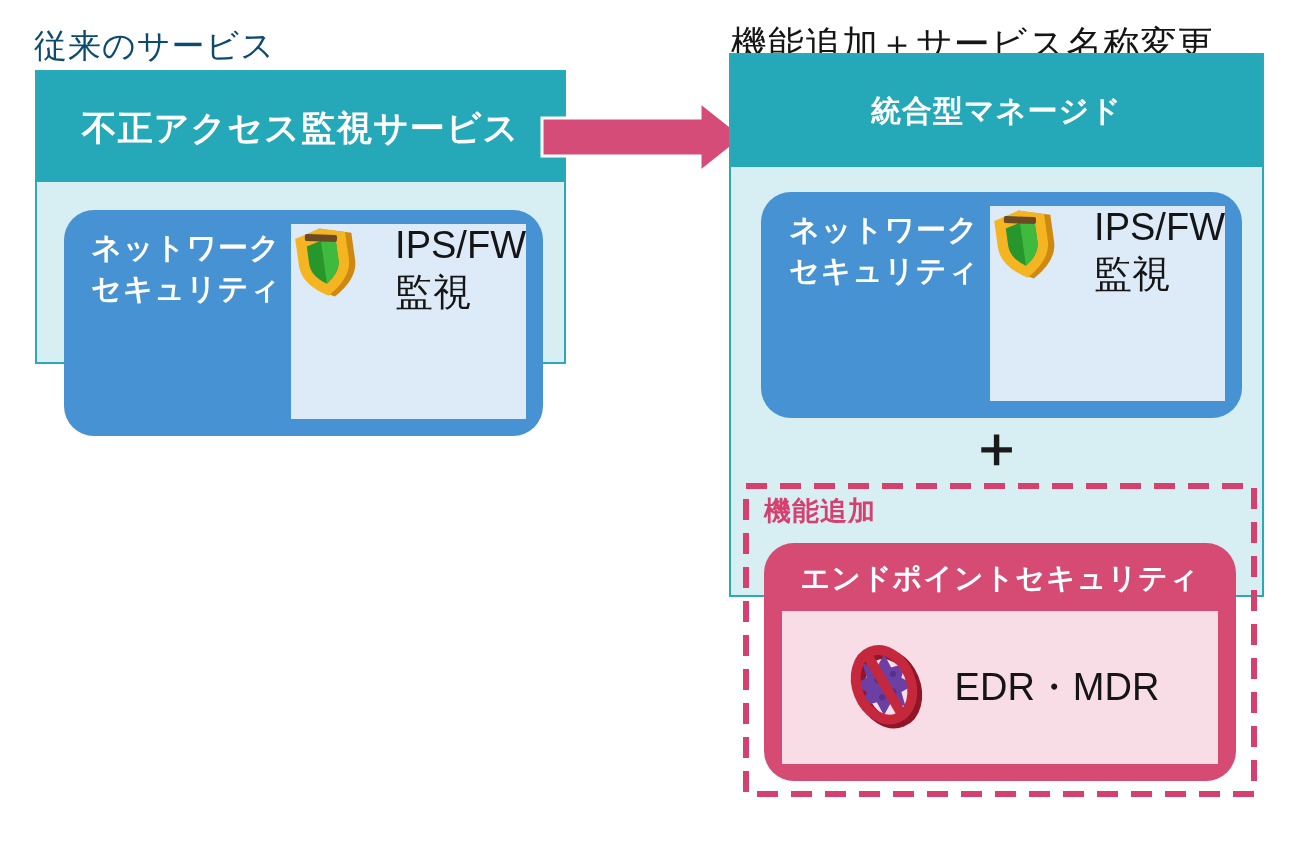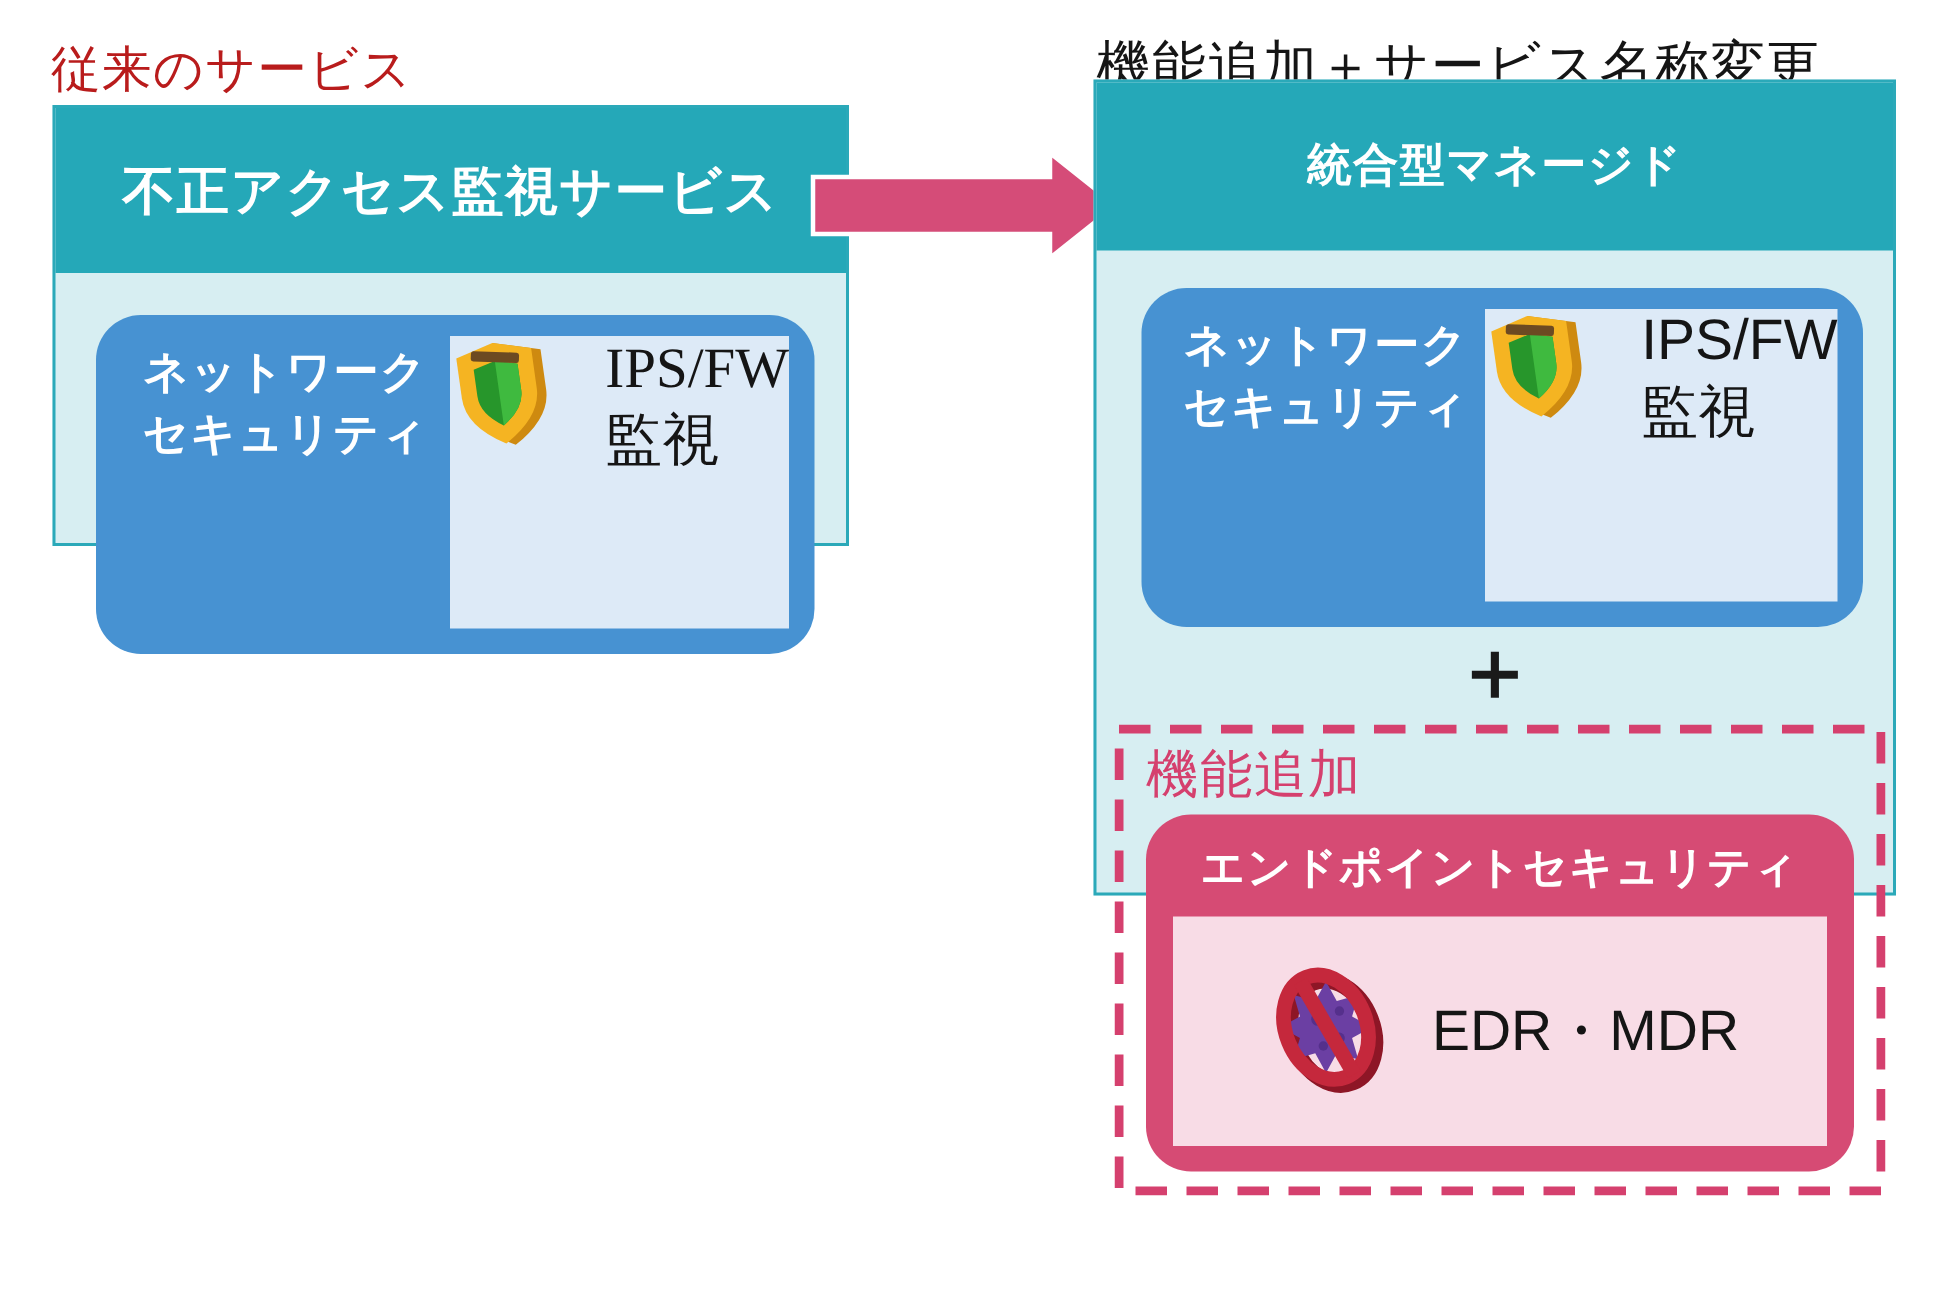--- a/index.html
+++ b/index.html
@@ -5,32 +5,32 @@
   * { margin:0; padding:0; box-sizing:border-box; }
   html,body { background:#ffffff; }
   body { font-family:"Liberation Sans","DejaVu Sans",sans-serif; }
   .stage {
     position:relative; width:1295px; height:862px; background:#ffffff; overflow:hidden;
   }
 
   
   .caption-left {
     position:absolute; left:34px; top:24px;
-    font-size:33px; color:#b91c1c; letter-spacing:1px;
+    font-size:33px; color:#0c4a6e; letter-spacing:1px;
   }
   .caption-right {
     position:absolute; left:731px; top:20px;
     font-size:36px; font-weight:normal; color:#151515; letter-spacing:1px;
   }
 
   
   .panel {
     position:absolute; background:#d7eef2; border:2px solid #2ba9b9;
   }
-  .panel-left  { left:35px;  top:70px; width:531px; height:294px;font-family:Liberation Serif, serif; }
+  .panel-left  { left:35px;  top:70px; width:531px; height:294px; }
   .panel-right { left:729px; top:53px; width:535px; height:544px; }
 
   .panel-header {
     background:#25a8b8; color:#ffffff; font-weight:bold; text-align:center;
     display:flex; flex-direction:column; align-items:center; justify-content:center;
     line-height:1.4;
   }
   .panel-left  .panel-header { height:110px; font-size:35px; letter-spacing:1px; }
   .panel-right .panel-header { height:112px; font-size:30px; letter-spacing:1px; }
 
@@ -59,21 +59,21 @@
   .plus-row {
     position:absolute; left:0; right:0; top:252px; text-align:center;
     font-size:56px; font-weight:900; color:#1a1a1a; line-height:1;
   }
 
   
   .addition-group { position:absolute; left:12px; top:316px; width:514px; height:314px; }
   .addition-group > svg.dash-frame { position:absolute; left:0; top:0; }
   .addition-label {
     position:absolute; left:21px; top:10px;
-    font-size:35px; font-weight:normal; color:#d5406e; letter-spacing:1px;
+    font-size:27px; font-weight:bold; color:#d5406e; letter-spacing:1px;
   }
   .endpoint-box {
     position:absolute; left:21px; top:60px; width:472px; height:238px;
     background:#d64b74; border-radius:30px;
     padding:12px 18px 17px 18px; display:flex; flex-direction:column;
   }
   .endpoint-title {
     color:#ffffff; font-weight:bold; font-size:29px; text-align:center;
     padding:4px 0 12px 0; letter-spacing:1px;
   }

